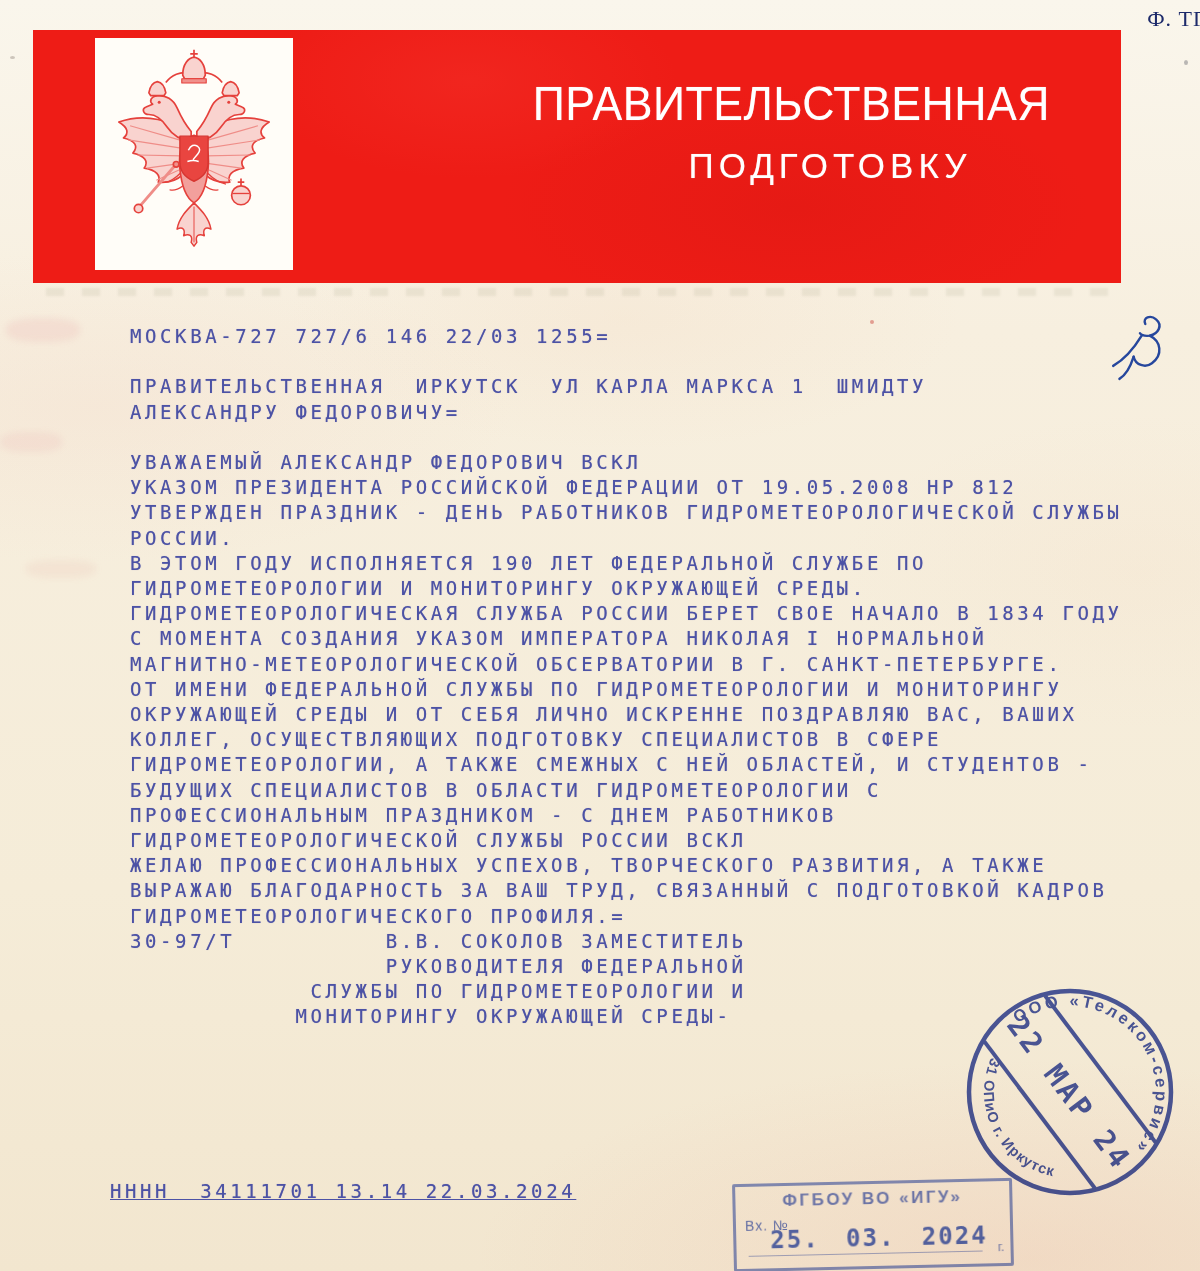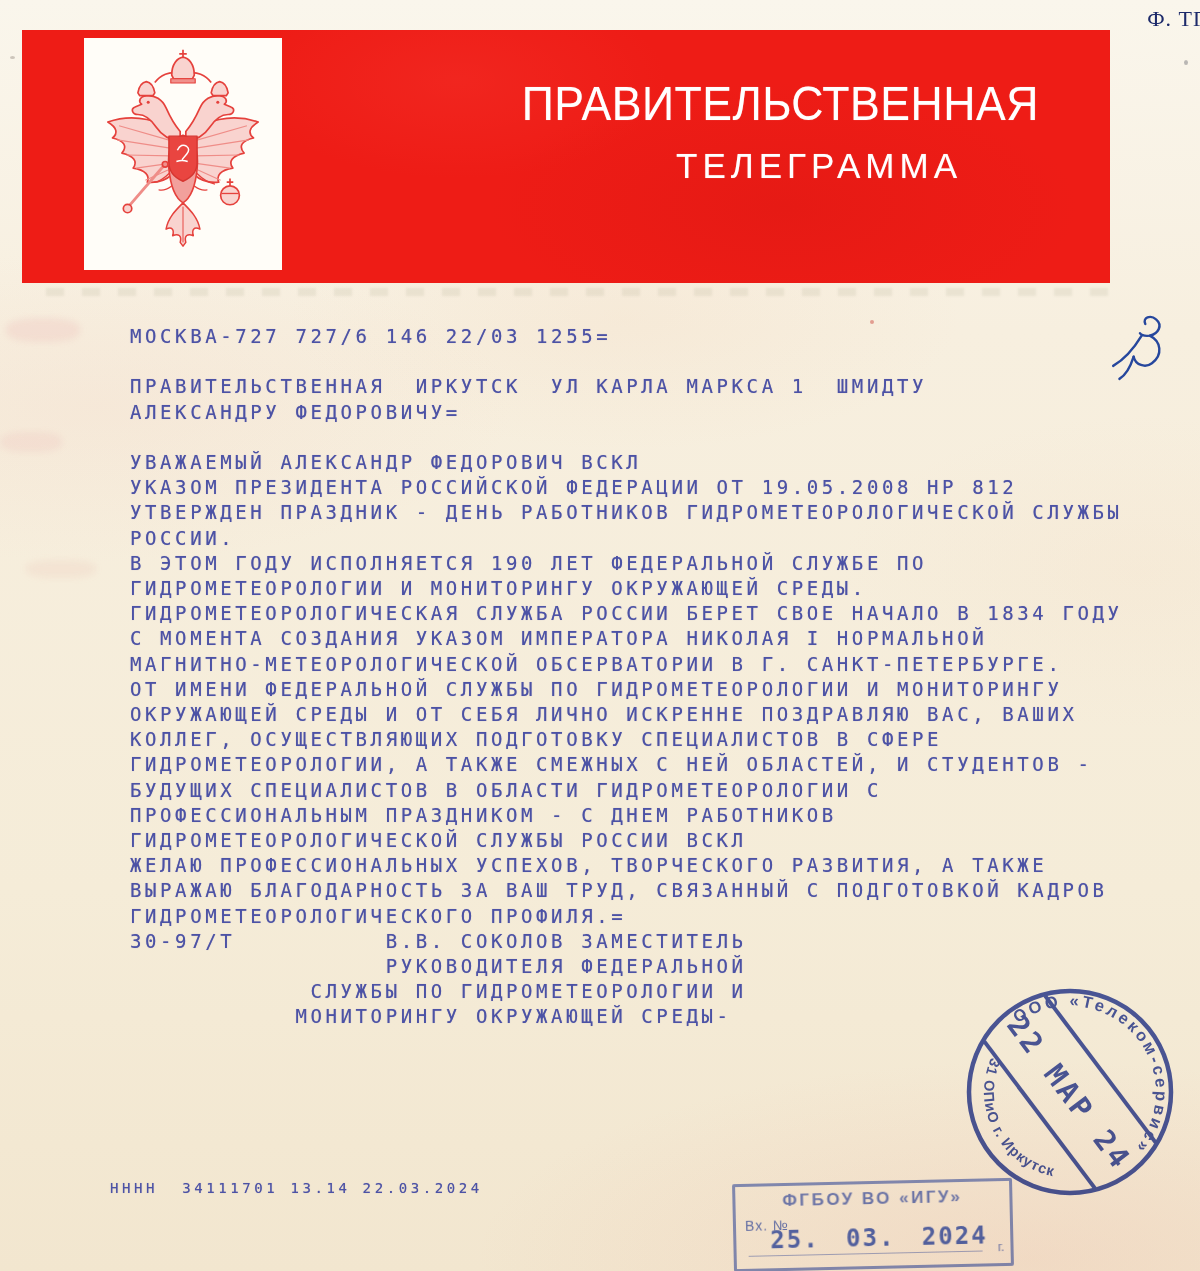--- a/index.html
+++ b/index.html
@@ -9,21 +9,21 @@
     background:
       radial-gradient(900px 320px at 86% 99%, rgba(235,168,148,.20), transparent 62%),
       radial-gradient(700px 260px at 8% 32%, rgba(240,198,184,.16), transparent 60%),
       radial-gradient(560px 220px at 52% 25%, rgba(243,214,188,.22), transparent 60%),
       radial-gradient(500px 260px at 95% 45%, rgba(244,220,196,.20), transparent 60%),
       linear-gradient(#faf6ec, #f7efdf 26%, #f5ecd8 70%, #f2e6cf);
     font-family:"Liberation Sans", sans-serif;
   }
   
   .banner{
-    position:absolute;left:22px;top:30px;width:1088px;height:253px;
+    position:absolute;left:33px;top:30px;width:1088px;height:253px;
     background:
       radial-gradient(420px 180px at 70% 70%, rgba(205,20,16,.25), transparent 70%),
       radial-gradient(300px 140px at 40% 20%, rgba(255,80,70,.18), transparent 70%),
       #ee1c16;
     text-decoration: underline;
   }
   .emblem-box{
     position:absolute;left:62px;top:8px;width:198px;height:232px;
     background:#fffdf8;display:flex;align-items:center;justify-content:center;
   }
@@ -47,22 +47,23 @@
   .tg-text{
     position:absolute;left:112px;top:306px;margin:18px;
     font-family:"DejaVu Sans Mono", monospace;
     font-size:19px;line-height:25.2px;letter-spacing:3.6px;
     color:#4c52a5;white-space:pre;
     text-shadow:0 0 .7px rgba(76,82,165,.6);
   }
   .service-line{
     position:absolute;left:110px;top:1180px;margin:0;
     font-family:"DejaVu Sans Mono", monospace;
-    font-size:14px;letter-spacing:3.6px;color:#4c52a5;white-space:pre;
+    font-size:19px;letter-spacing:3.6px;color:#4c52a5;white-space:pre;
     text-shadow:0 0 .7px rgba(76,82,165,.6);
+    text-decoration:underline;
   }
   
   .hand-mark{position:absolute;left:1100px;top:312px;width:86px;height:100px;transform:rotate(8deg);}
   
   .round-stamp{
     position:absolute;left:950px;top:972px;width:240px;height:240px;
     opacity:.85;filter:blur(.4px);mix-blend-mode:multiply;
   }
   
   .rect-stamp{
@@ -156,21 +157,21 @@
           <path d="M86 136 C80 142 74 146 69 146" stroke-width="1.4"></path>
 
           <circle cx="150" cy="160" r="10" fill="#f9d3cf"></circle>
           <path d="M141 158 H159" stroke-width="1.4"></path>
           <path d="M150 142 V150 M146.5 146 H153.5"></path>
           <path d="M114 136 C120 142 128 147 134 148" stroke-width="1.4"></path>
         </g>
       </svg>
     </div>
     <div class="banner-title">ПРАВИТЕЛЬСТВЕННАЯ</div>
-    <div class="banner-subtitle">ТЕЛЕГРАММА</div>
+    <div class="banner-subtitle">ПОДГОТОВКУ</div>
   </div>
 
   <div class="smudge-row"></div>
   <div class="ghost-blob gb1"></div>
   <div class="ghost-blob gb2"></div>
   <div class="ghost-blob gb3"></div>
   <div class="speck sp1"></div>
   <div class="speck sp2"></div>
   <div class="speck sp3"></div>
 

